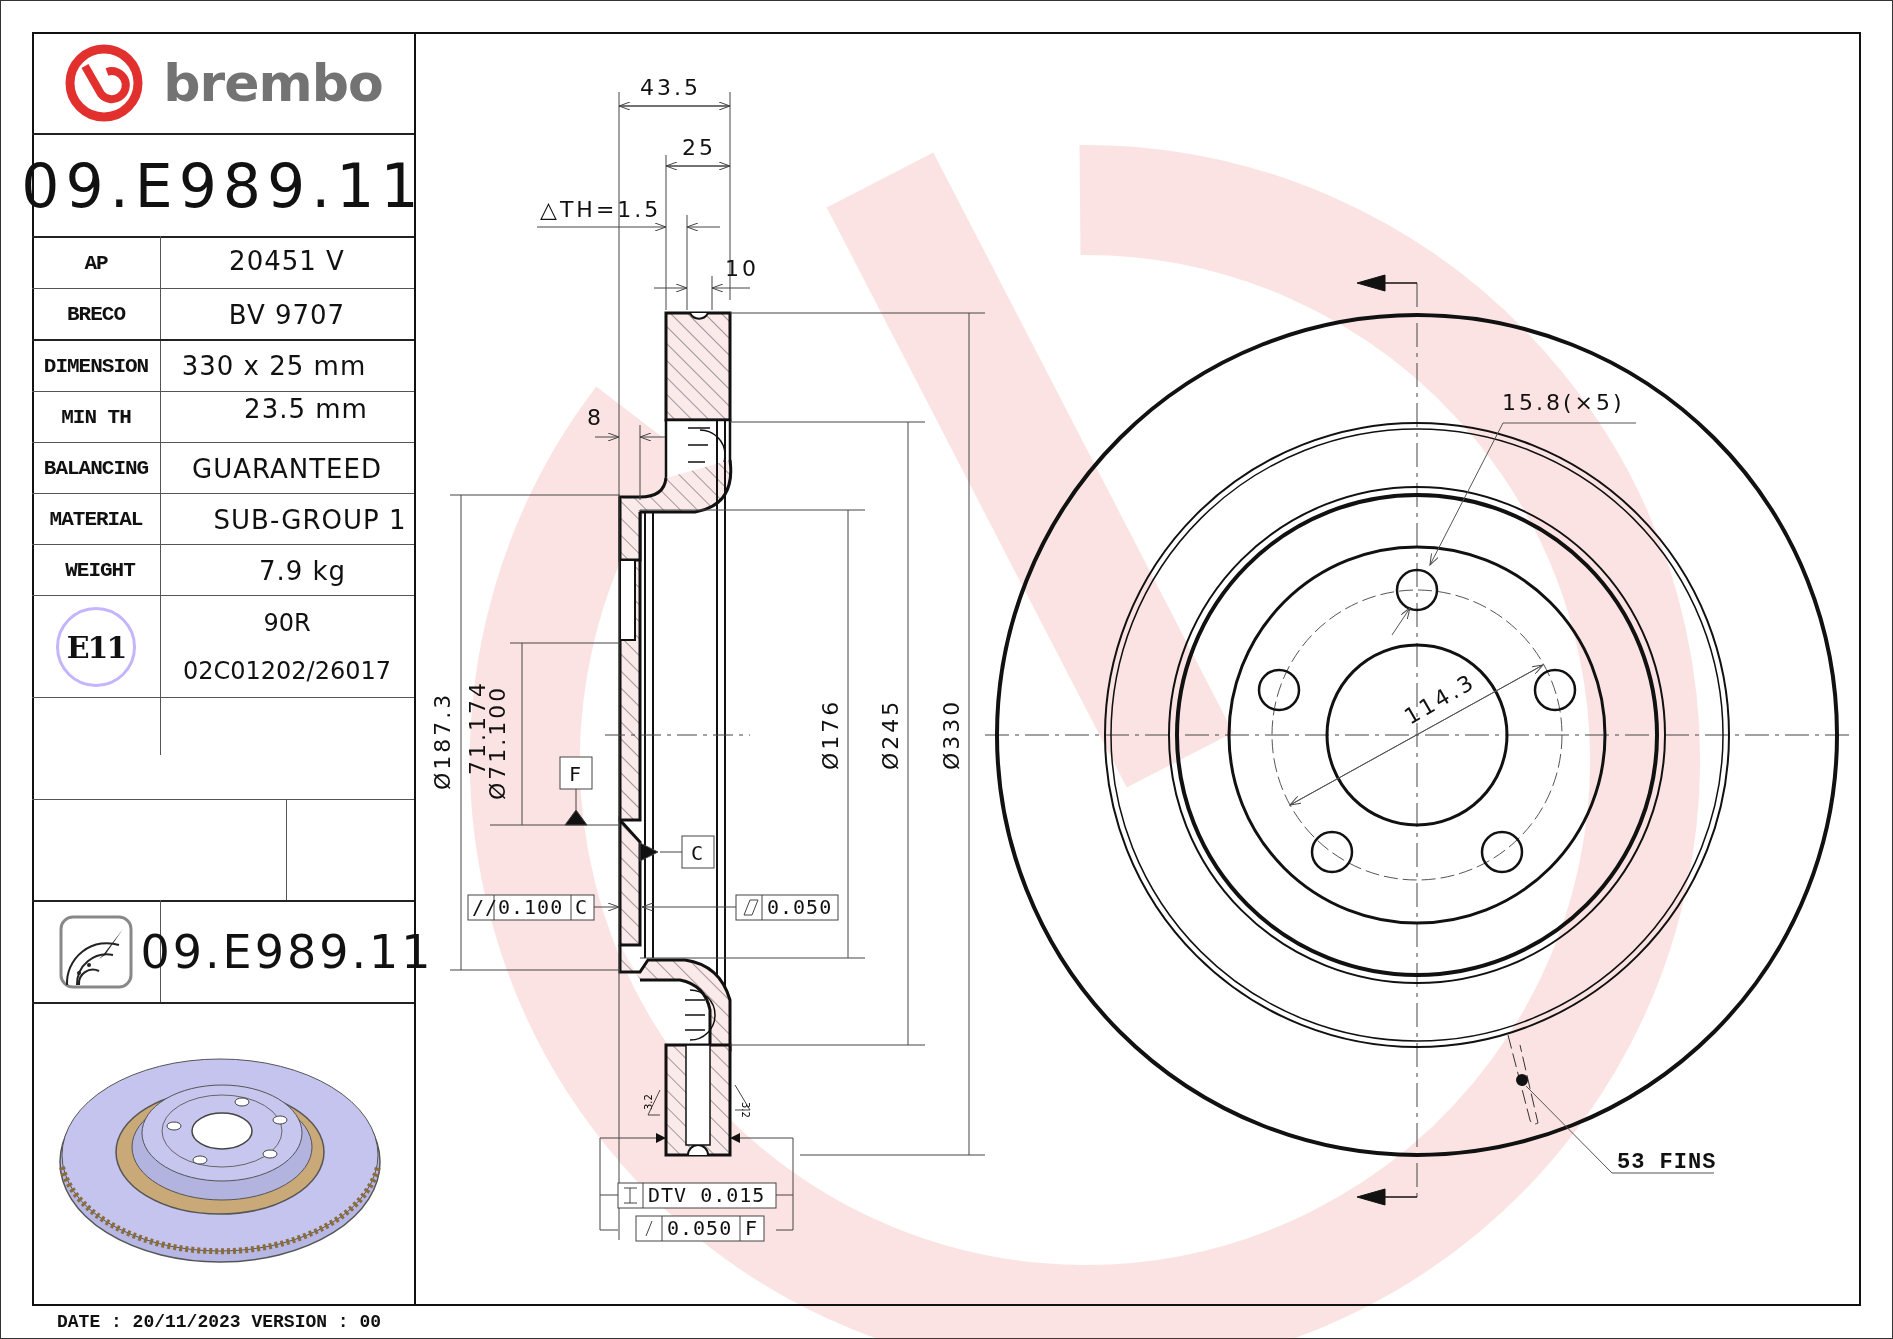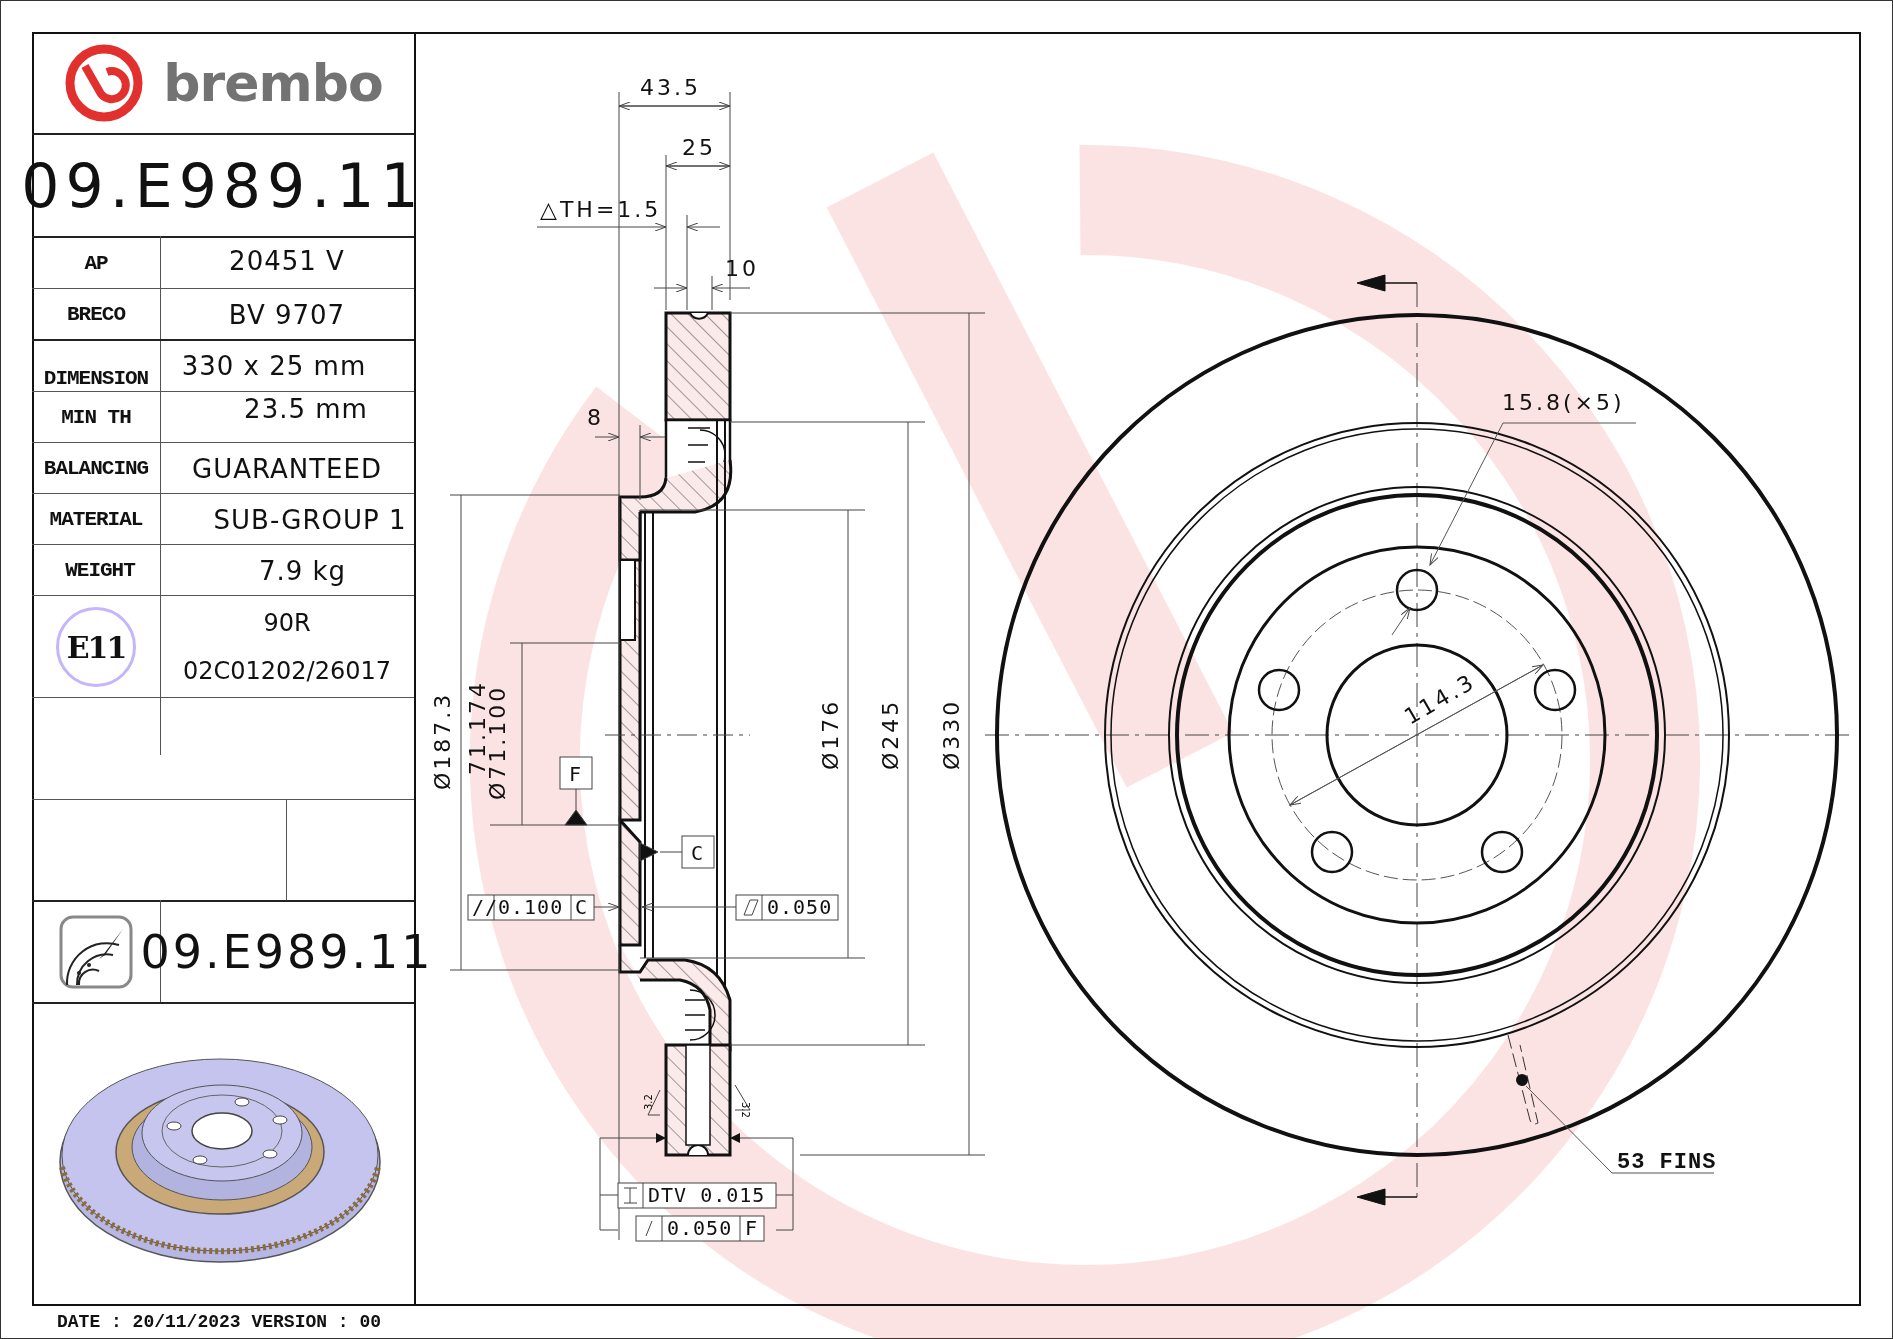--- a/index.html
+++ b/index.html
@@ -48,21 +48,21 @@
   <div class="vl" style="left:128px;top:204px;height:519px;"></div>
 
   <div class="cell lbl" style="left:0;top:206px;width:128px;height:50px;">AP</div>
   <div class="cell val" style="left:128px;top:204px;width:254px;height:50px;">20451 V</div>
   <div class="hl thin" style="left:0;top:256px;width:382px;"></div>
 
   <div class="cell lbl" style="left:0;top:258px;width:128px;height:49px;">BRECO</div>
   <div class="cell val" style="left:128px;top:258px;width:254px;height:49px;">BV 9707</div>
   <div class="hl" style="left:0;top:307px;width:382px;"></div>
 
-  <div class="cell lbl" style="left:0;top:321px;width:128px;height:50px;">DIMENSION</div>
+  <div class="cell lbl" style="left:0;top:309px;width:128px;height:50px;">DIMENSION</div>
   <div class="cell val" style="left:115px;top:309px;width:254px;height:50px;">330 x 25 mm</div>
   <div class="hl thin" style="left:0;top:359px;width:382px;"></div>
 
   <div class="cell lbl" style="left:0;top:361px;width:128px;height:49px;">MIN TH</div>
   <div class="cell val" style="left:128px;top:352px;width:292px;height:49px;">23.5 mm</div>
   <div class="hl thin" style="left:0;top:410px;width:382px;"></div>
 
   <div class="cell lbl" style="left:0;top:412px;width:128px;height:49px;">BALANCING</div>
   <div class="cell val" style="left:128px;top:412px;width:254px;height:49px;">GUARANTEED</div>
   <div class="hl thin" style="left:0;top:461px;width:382px;"></div>

